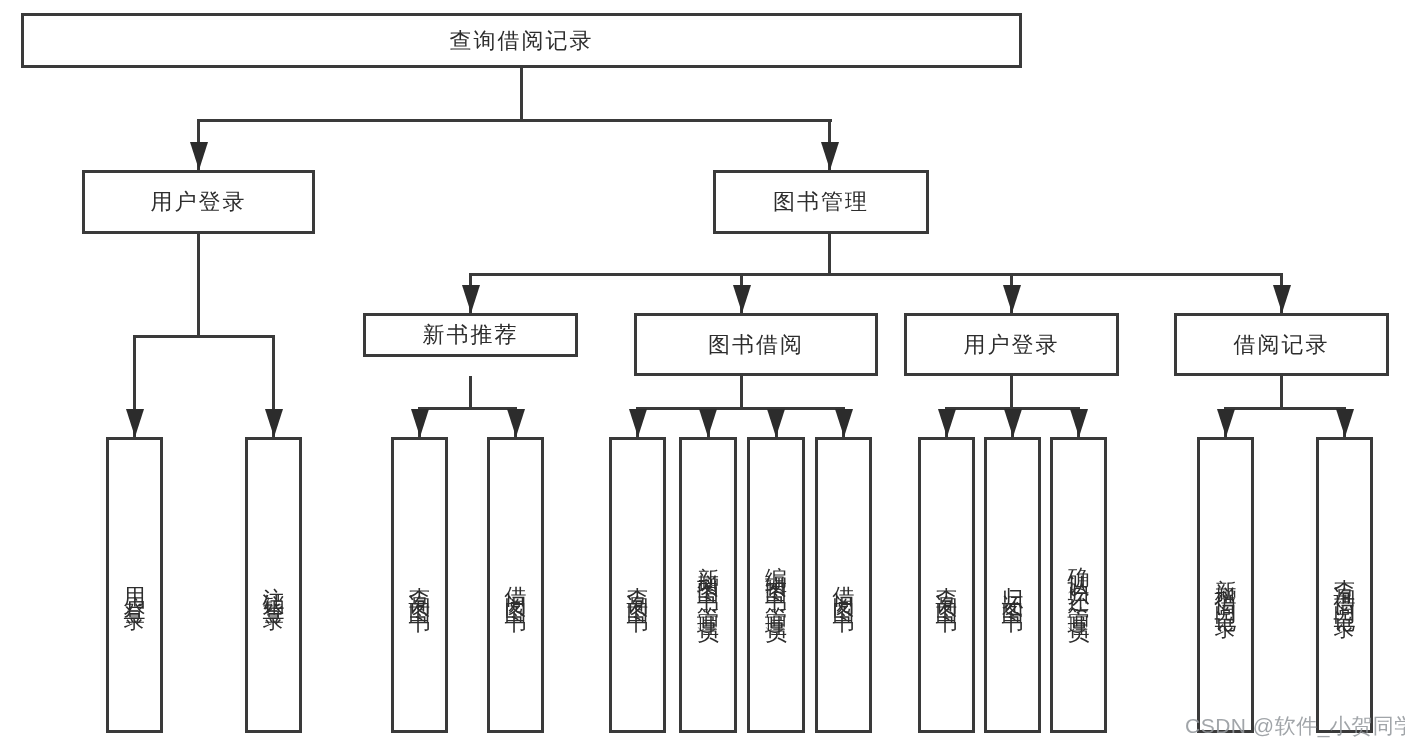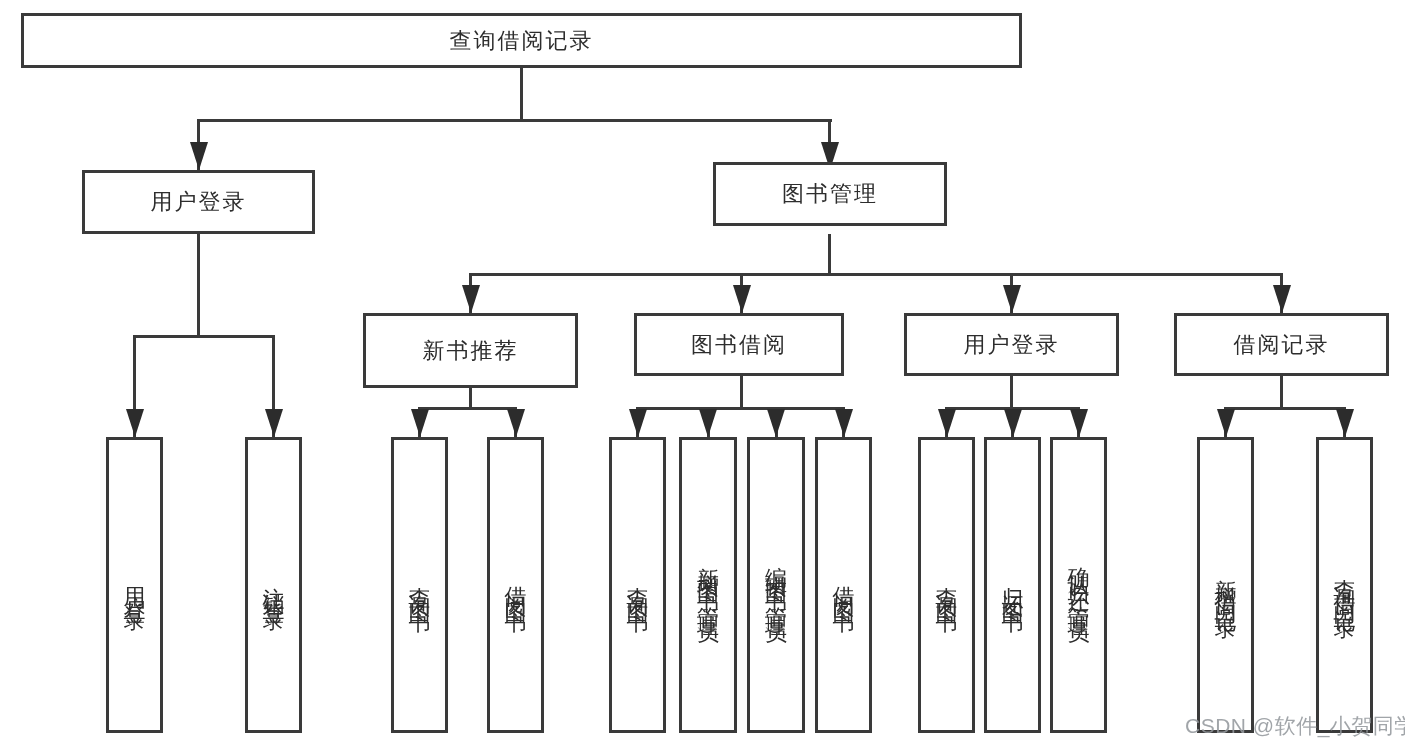--- a/index.html
+++ b/index.html
@@ -20,24 +20,24 @@
   .hline{position:absolute;height:3px;background:#3a3a3a;}
   .arrow{
     position:absolute;width:0;height:0;
     border-left:9px solid transparent;border-right:9px solid transparent;
     border-top:28px solid #2c2c2c;
   }
   
   #n-root{left:21px;top:13px;width:1001px;height:55px;}
   
   #n-user-login{left:82px;top:170px;width:233px;height:64px;}
-  #n-book-mgmt{left:713px;top:162px;width:234px;height:64px;}
+  #n-book-mgmt{left:713px;top:170px;width:216px;height:64px;}
   
-  #n-new-rec{left:363px;top:313px;width:215px;height:75px;font-family:Liberation Serif, serif;}
-  #n-borrow{left:634px;top:313px;width:210px;height:63px;font-family:Liberation Serif, serif;}
+  #n-new-rec{left:363px;top:313px;width:215px;height:44px;font-family:Liberation Serif, serif;}
+  #n-borrow{left:634px;top:313px;width:244px;height:63px;font-family:Liberation Serif, serif;}
   #n-current{left:904px;top:313px;width:215px;height:63px;}
   #n-records{left:1174px;top:313px;width:215px;height:63px;}
   
   .leaf{top:437px;width:57px;height:296px;}
   #l-ul-login{left:106px;}
   #l-ul-logout{left:245px;}
   #l-nr-query{left:391px;}
   #l-nr-borrow{left:487px;}
   #l-bb-query{left:609px;}
   #l-bb-add{left:679px;width:58px;}

